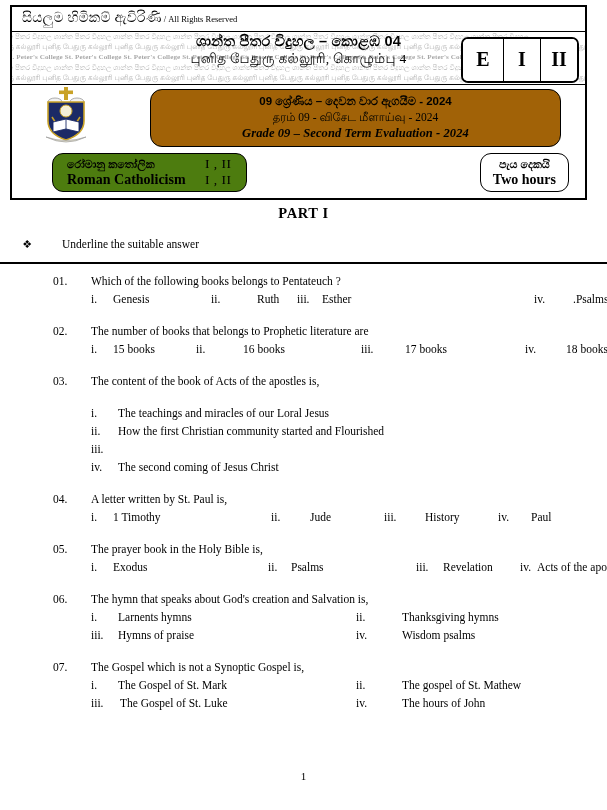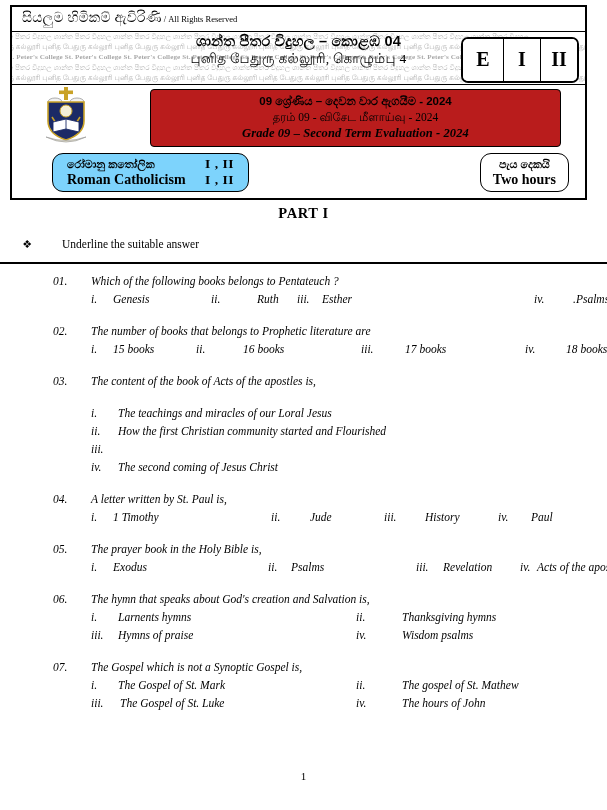--- a/index.html
+++ b/index.html
@@ -132,24 +132,24 @@
     left: 28px;
     top: 2px;
     width: 52px;
     height: 58px;
   }
 
   .eval-box {
     margin-left: 132px;
     margin-right: 18px;
     border: 1.5px solid #000;
-    border-radius: 4px;
+    border-radius: 12px;
     padding: 3px 6px 4px 6px;
     text-align: center;
-    background: #b91c1c;
+    background: #a16207;
   }
   .ev-si {
     font-family: "Liberation Sans", sans-serif;
     font-size: 11.5px;
     font-weight: bold;
     line-height: 16px;
   }
   .ev-ta {
     font-size: 11.5px;
     line-height: 16px;
@@ -168,42 +168,42 @@
     justify-content: space-between;
     margin-top: 6px;
     padding: 0 4px 0 34px;
   }
 
   .subject-box {
     border: 1.5px solid #000;
     border-radius: 11px;
     padding: 2px 14px 3px 14px;
     display: inline-block;
-    background: #7dd3fc;
+    background: #4d7c0f;
   }
   .sub-line {
     display: flex;
     align-items: baseline;
     line-height: 16px;
     white-space: nowrap;
   }
   .sub-name-si {
     font-family: "Liberation Sans", sans-serif;
     font-size: 11px;
     font-weight: bold;
     width: 138px;
   }
   .sub-name-en {
     font-size: 14px;
     font-weight: bold;
     width: 138px;
   }
   .sub-papers {
     font-size: 13.5px;
-    font-weight: bold;
+    font-weight: normal;
     letter-spacing: .5px;
   }
 
   .duration-box {
     border: 1.5px solid #000;
     border-radius: 11px;
     padding: 2px 12px 3px 12px;
     text-align: center;
     background: #fff;
     margin-right: 6px;
@@ -255,21 +255,20 @@
     width: 607px;
     height: 2px;
     background: #000;
   }
 
   .questions {
     position: absolute;
     top: 272px;
     left: 0;
     width: 607px;
-    font-style: italic;
   }
 
   .q {
     display: flex;
     margin-bottom: 14px;
   }
   .q-num {
     width: 38px;
     text-align: left;
     padding-left: 53px;

